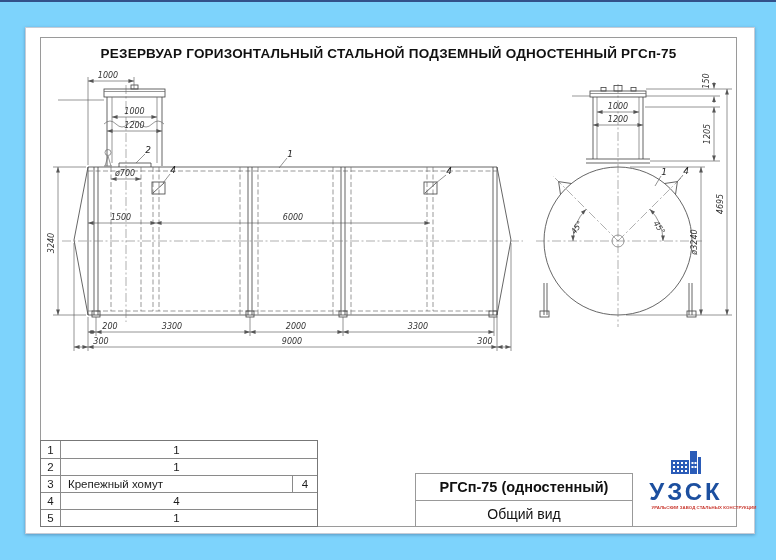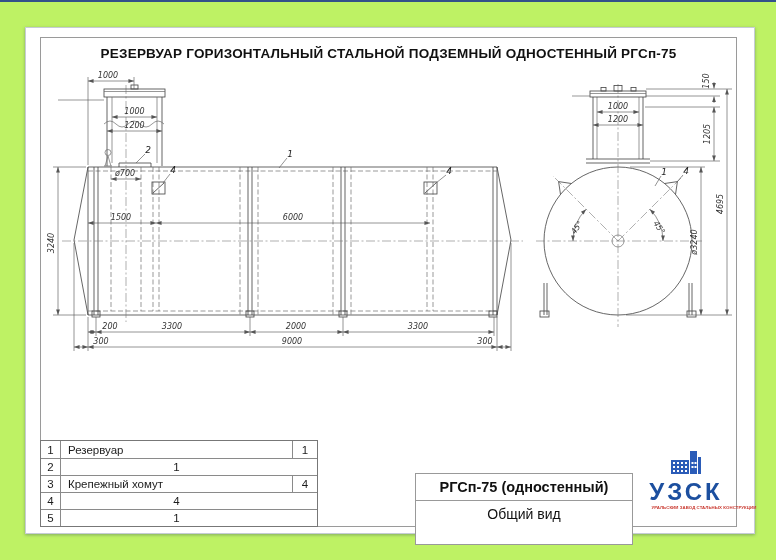--- a/index.html
+++ b/index.html
@@ -1,16 +1,16 @@
 <!DOCTYPE html>
 <html><head>
 <meta charset="utf-8">
 <style>
   html,body{margin:0;padding:0;background:#4472c4;}
-  .page{position:relative;width:776px;height:560px;background:#bef264;overflow:hidden;
+  .page{position:relative;width:776px;height:560px;background:#7dd3fc;overflow:hidden;
         font-family:"Liberation Sans",sans-serif;}
   .top-strip{position:absolute;left:0;top:0;width:776px;height:2px;background:#33518a;}
   .sheet{position:absolute;left:25px;top:27px;width:728px;height:505px;background:#ffffff;
          border:1px solid #c6ccd6;box-shadow:0 1px 3px rgba(20,40,90,.35);}
   .frame{position:absolute;left:40px;top:37px;width:697px;height:490px;border:1px solid #9a9a9a;
          box-sizing:border-box;}
   .sheet-title{position:absolute;left:40px;top:46px;width:697px;text-align:center;
          font-size:13.5px;font-weight:bold;color:#111;letter-spacing:.2px;}
   svg.draw{position:absolute;left:0;top:0;}
   .sv{stroke:#4a4a4a;stroke-width:.85;fill:none;}
@@ -26,21 +26,21 @@
   
   .ptable{position:absolute;left:40px;top:440px;width:278px;height:87px;background:#fff;
           border:1px solid #777;box-sizing:border-box;display:grid;
           grid-template-rows:repeat(5,1fr);font-size:11.5px;color:#1c1c1c;}
   .prow{display:grid;grid-template-columns:19px 1fr 25px;border-top:1px solid #8a8a8a;}
   .prow:first-child{border-top:none;}
   .pcell{display:flex;align-items:center;justify-content:center;border-left:1px solid #8a8a8a;}
   .pcell:first-child{border-left:none;}
   .pcell.nm{justify-content:flex-start;padding-left:7px;}
   
-  .tblock{position:absolute;left:415px;top:473px;width:218px;height:72px;background:#fff;
+  .tblock{position:absolute;left:415px;top:473px;width:218px;height:54px;background:#fff;
           border:1px solid #999;box-sizing:border-box;color:#111;}
   .tb-model{height:26px;line-height:26px;text-align:center;font-weight:bold;font-size:14.5px;
           border-bottom:1px solid #999;}
   .tb-view{height:27px;line-height:27px;text-align:center;font-size:14px;}
   
   .logo{position:absolute;left:638px;top:449px;width:96px;text-align:center;}
   .logo-name{font-weight:700;font-size:24px;letter-spacing:3px;color:#1c4f9f;line-height:26px;
              font-family:"Liberation Sans",sans-serif;}
   .logo-tag{font-size:6px;color:#c9372e;white-space:nowrap;transform:scale(.72);
             transform-origin:center top;font-weight:bold;letter-spacing:.1px;}
@@ -188,21 +188,20 @@
 
       <path class="dim" d="M655,186 L661,176 M677,182 L683,175"></path>
       <text class="co" x="664" y="175">1</text>
       <text class="co" x="686" y="174">4</text>
     </g>
   </svg>
 
   <div class="ptable">
     <div class="prow">
       <div class="pcell">1</div>
-      <div class="pcell nm">Резервуар</div>
       <div class="pcell">1</div>
     </div>
     <div class="prow">
       <div class="pcell">2</div>
       <div class="pcell">1</div>
     </div>
     <div class="prow">
       <div class="pcell">3</div>
       <div class="pcell nm">Крепежный хомут</div>
       <div class="pcell">4</div>

